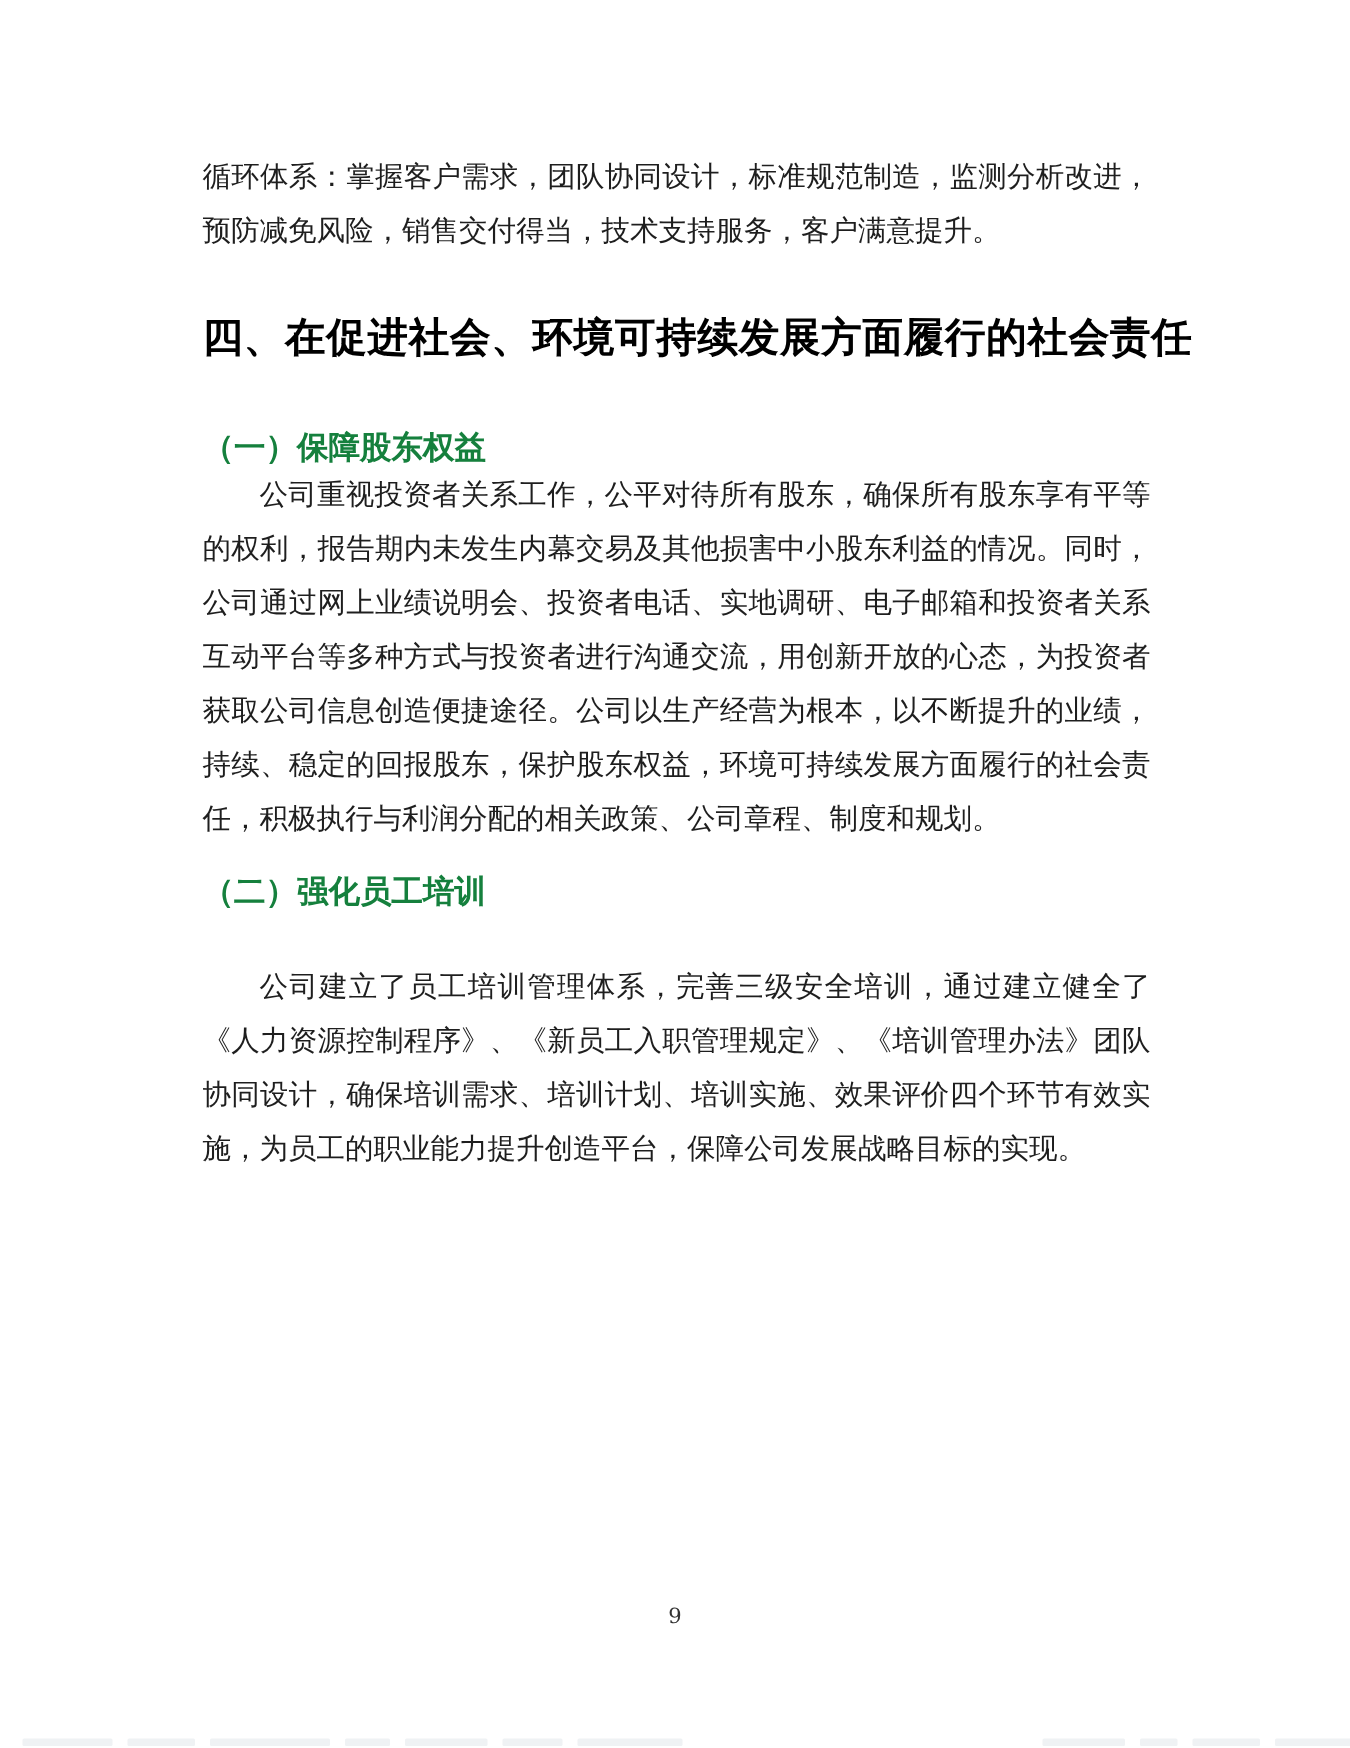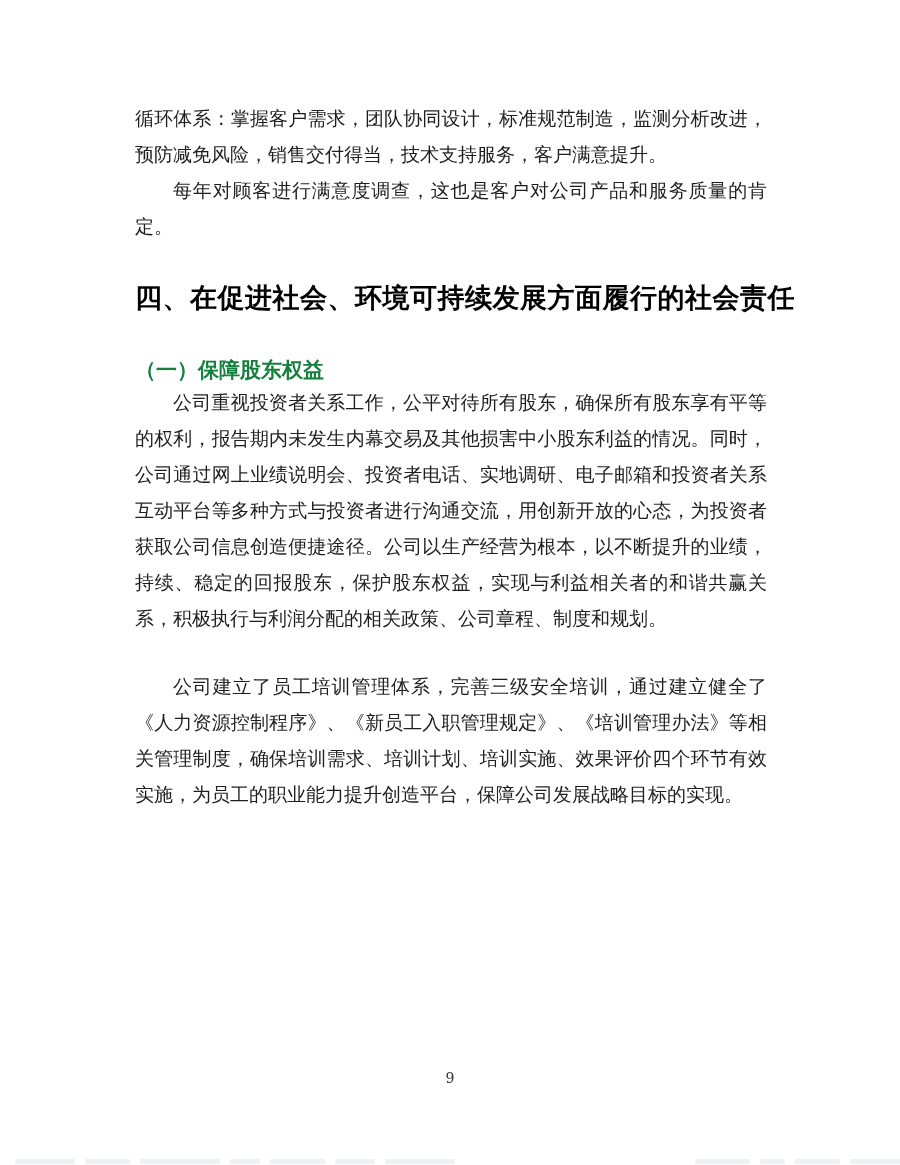--- a/index.html
+++ b/index.html
@@ -84,31 +84,31 @@
 </style>
 </head>
 <body>
 
 <div class="page">
 
   <div class="content">
 
     <p>循环体系：掌握客户需求，团队协同设计，标准规范制造，监测分析改进，预防减免风险，销售交付得当，技术支持服务，客户满意提升。</p>
 
-    <p class="indent">每年对顾客进行满意度调查，这也是客户对公司产品和服务质量的肯定。</p>
 
     <h1 class="main-heading">四、在促进社会、环境可持续发展方面履行的社会责任</h1>
 
     <h2 class="sub-heading">（一）保障股东权益</h2>
 
 
-    <p class="indent">公司重视投资者关系工作，公平对待所有股东，确保所有股东享有平等的权利，报告期内未发生内幕交易及其他损害中小股东利益的情况。同时，公司通过网上业绩说明会、投资者电话、实地调研、电子邮箱和投资者关系互动平台等多种方式与投资者进行沟通交流，用创新开放的心态，为投资者获取公司信息创造便捷途径。公司以生产经营为根本，以不断提升的业绩，持续、稳定的回报股东，保护股东权益，实现与利益相关者的和谐共赢关系，积极执行与利润分配的相关政策、公司章程、制度和规划。</p>
+    <p class="indent">公司重视投资者关系工作，公平对待所有股东，确保所有股东享有平等的权利，报告期内未发生内幕交易及其他损害中小股东利益的情况。同时，公司通过网上业绩说明会、投资者电话、实地调研、电子邮箱和投资者关系互动平台等多种方式与投资者进行沟通交流，用创新开放的心态，为投资者获取公司信息创造便捷途径。公司以生产经营为根本，以不断提升的业绩，持续、稳定的回报股东，保护股东权益，环境可持续发展方面履行的社会责任，积极执行与利润分配的相关政策、公司章程、制度和规划。</p>
 
+    <h2 class="sub-heading second">（二）强化员工培训</h2>
 
-    <p class="indent para-lead-2">公司建立了员工培训管理体系，完善三级安全培训，通过建立健全了《人力资源控制程序》、《新员工入职管理规定》、《培训管理办法》等相关管理制度，确保培训需求、培训计划、培训实施、效果评价四个环节有效实施，为员工的职业能力提升创造平台，保障公司发展战略目标的实现。</p>
+    <p class="indent para-lead-2">公司建立了员工培训管理体系，完善三级安全培训，通过建立健全了《人力资源控制程序》、《新员工入职管理规定》、《培训管理办法》团队协同设计，确保培训需求、培训计划、培训实施、效果评价四个环节有效实施，为员工的职业能力提升创造平台，保障公司发展战略目标的实现。</p>
 
   </div>
 
   <div class="page-number">9</div>
 
   <div class="bottom-sliver">
     <span class="chunk c60"></span>
     <span class="chunk c45"></span>
     <span class="chunk c80"></span>
     <span class="chunk c30"></span>

